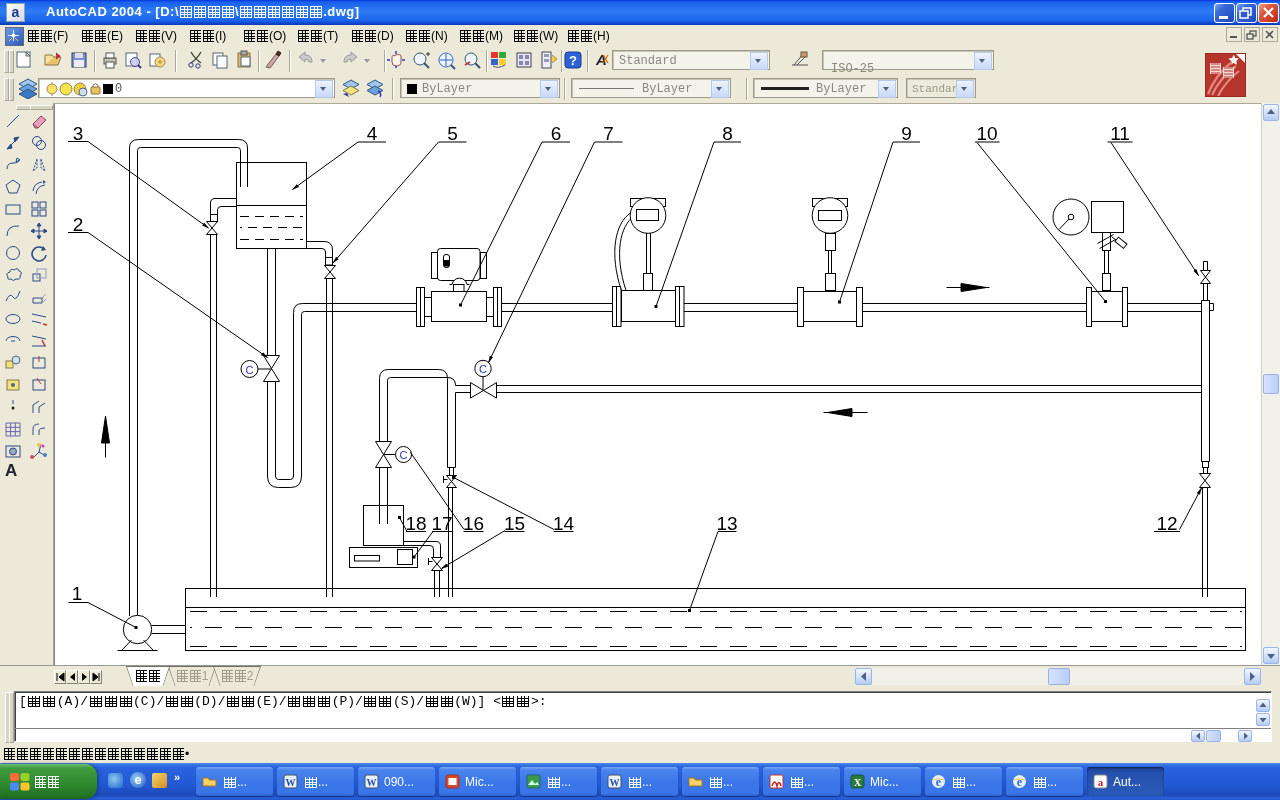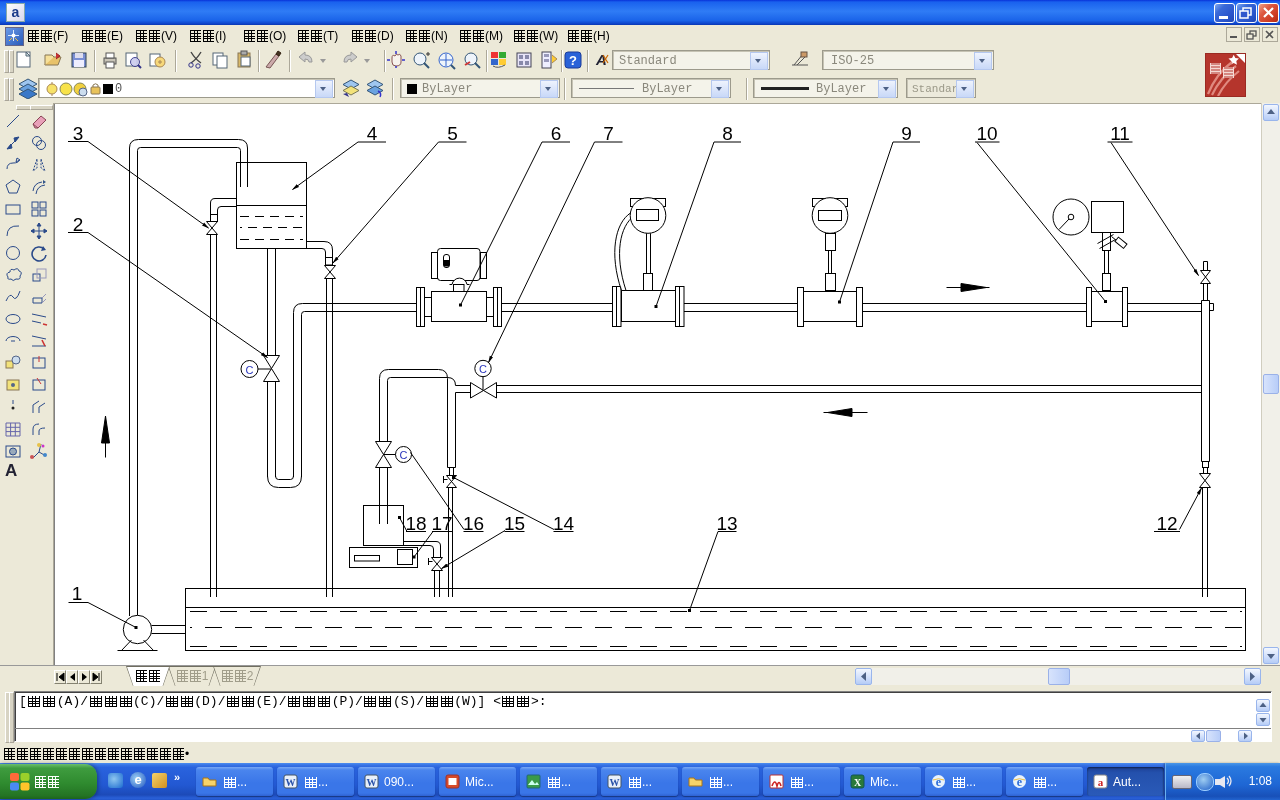--- a/index.html
+++ b/index.html
@@ -299,20 +299,21 @@
 <rect x="412.5" y="555.5" width="3" height="3" fill="#000" stroke="none"></rect>
 <line x1="410.5" y1="452.5" x2="464" y2="529.5"></line>
 <line x1="505" y1="530.5" x2="441.5" y2="568.5" marker-end="url(#ah)"></line>
 <line x1="453.5" y1="477.5" x2="554" y2="529.5"></line>
 <rect x="452" y="476" width="3" height="3" fill="#000" stroke="none"></rect>
 </g>
 </svg>
 
 <div id="title" class="abs">
 <div class="abs" style="left:6px;top:3px;width:19px;height:19px;background:linear-gradient(135deg,#fdfdfd,#d8d8ee);border:1px solid #8aa;box-sizing:border-box;text-align:center;font-weight:bold;color:#1a3a8a;font-size:14px;line-height:17px">a</div>
+<div class="txt">AutoCAD 2004 - [D:\<i class="cj t"></i><i class="cj t"></i><i class="cj t"></i><i class="cj t"></i>\<i class="cj t"></i><i class="cj t"></i><i class="cj t"></i><i class="cj t"></i><i class="cj t"></i><i class="cj t"></i>.dwg]</div>
 <div class="winbtn" style="right:45px">
         <svg width="19" height="18">
           <rect x="4" y="12" width="9" height="3" fill="#fff"></rect>
         </svg>
       </div>
 <div class="winbtn" style="right:23px">
         <svg width="19" height="18">
           <rect x="6" y="4" width="8" height="7" fill="none" stroke="#fff" stroke-width="1.5"></rect>
           <rect x="3" y="7" width="8" height="7" fill="#3158cc" stroke="#fff" stroke-width="1.5"></rect>
         </svg>
@@ -468,21 +469,21 @@
       </svg>
 <div class="combo" style="left:612px;top:3px;width:158px">
         <span style="position:absolute;left:6px;top:3px">Standard</span>
         <span class="ar"></span>
       </div>
 <svg class="ticon" style="left:789px" width="22" height="22" viewBox="0 0 22 22">
         <path d="M3 16 H19 M5 16 L14 5 M8 16 L17 7" stroke="#555"></path>
         <rect x="12" y="3" width="6" height="5" fill="#c96" stroke="#654"></rect>
       </svg>
 <div class="combo" style="left:822px;top:3px;width:172px">
-        <span style="position:absolute;left:8px;top:3px">ISO-25</span>
+        <span style="position:absolute;left:8px;top:11px">ISO-25</span>
         <span class="ar"></span>
       </div>
 </div>
 
 <div id="tb2" class="abs">
 <div class="grip" style="left:4px;top:3px;height:21px"></div>
       <div class="grip" style="left:9px;top:3px;height:21px"></div>
 <svg class="ticon" style="left:17px" width="22" height="22" viewBox="0 0 22 22">
         <path d="M11 2 L20 7 L11 12 L2 7 Z" fill="#9ec6f0" stroke="#357"></path>
         <path d="M11 7 L20 12 L11 17 L2 12 Z" fill="#6aa2e0" stroke="#357"></path>
@@ -861,24 +862,14 @@
         <span class="tx"><i class="cj s"></i>...</span>
       </div>
 <div class="tbtn active" style="left:1087px">
         <svg class="ic" width="15" height="15" viewBox="0 0 15 15">
           <rect x="1" y="1" width="13" height="13" rx="2" fill="#fff" stroke="#888"></rect>
           <text x="7.5" y="12" font-size="11" font-weight="bold" fill="#c22" text-anchor="middle" font-family="Liberation Serif">a</text>
         </svg>
         <span class="tx">Aut...</span>
       </div>
 
-<div id="tray">
-<div class="abs" style="left:6px;top:12px;width:18px;height:12px;background:linear-gradient(180deg,#f0f0f0,#b8b8c8);border:1px solid #667;border-radius:2px"></div>
-<div class="abs" style="left:30px;top:10px;width:16px;height:16px;background:radial-gradient(circle at 40% 35%,#9ecdf2,#2060c8);border-radius:8px;border:1px solid #9cf"></div>
-<svg class="abs" style="left:48px;top:10px" width="18" height="16">
-          <rect x="1" y="6" width="5" height="6" fill="#e8e8f0"></rect>
-          <path d="M6 12 L11 15 L11 3 L6 6 Z" fill="#e8e8f0"></path>
-          <path d="M13 5 Q16 8 13 11 M15 3 Q19 8 15 13" stroke="#e8e8f0" stroke-width="1.3" fill="none"></path>
-        </svg>
-<span style="position:absolute;right:8px;top:11px;font-size:12px">1:08</span>
-</div>
 </div>
 
 </div>
 </body></html>

